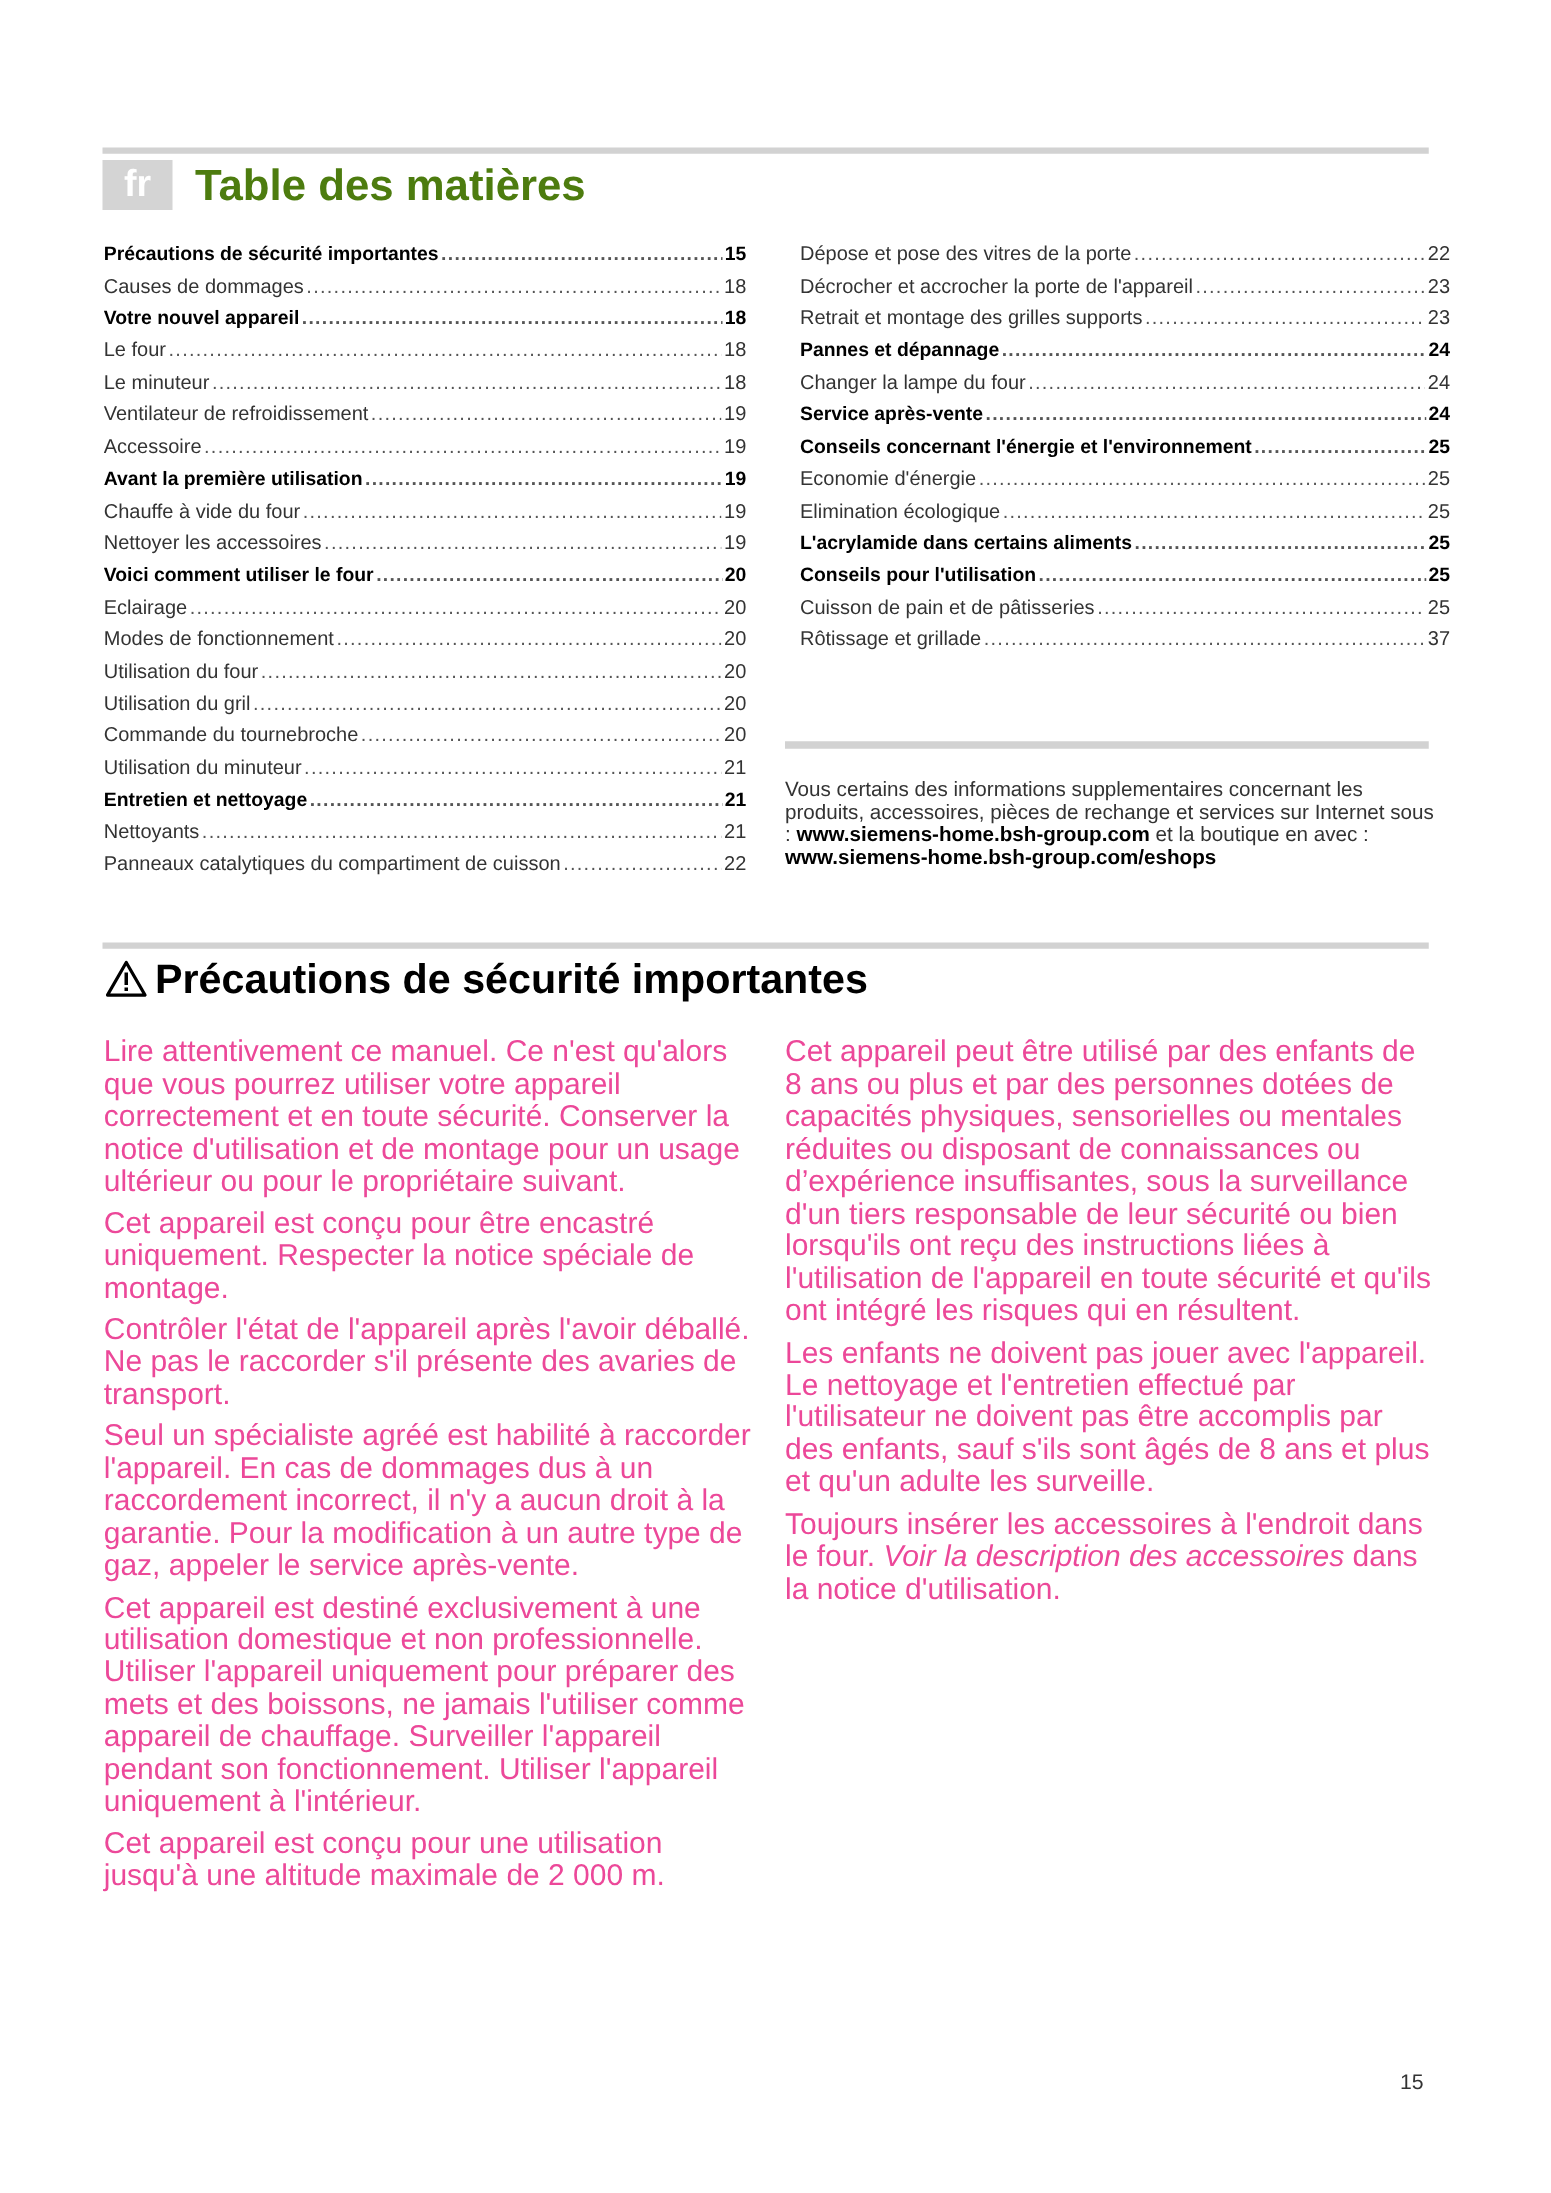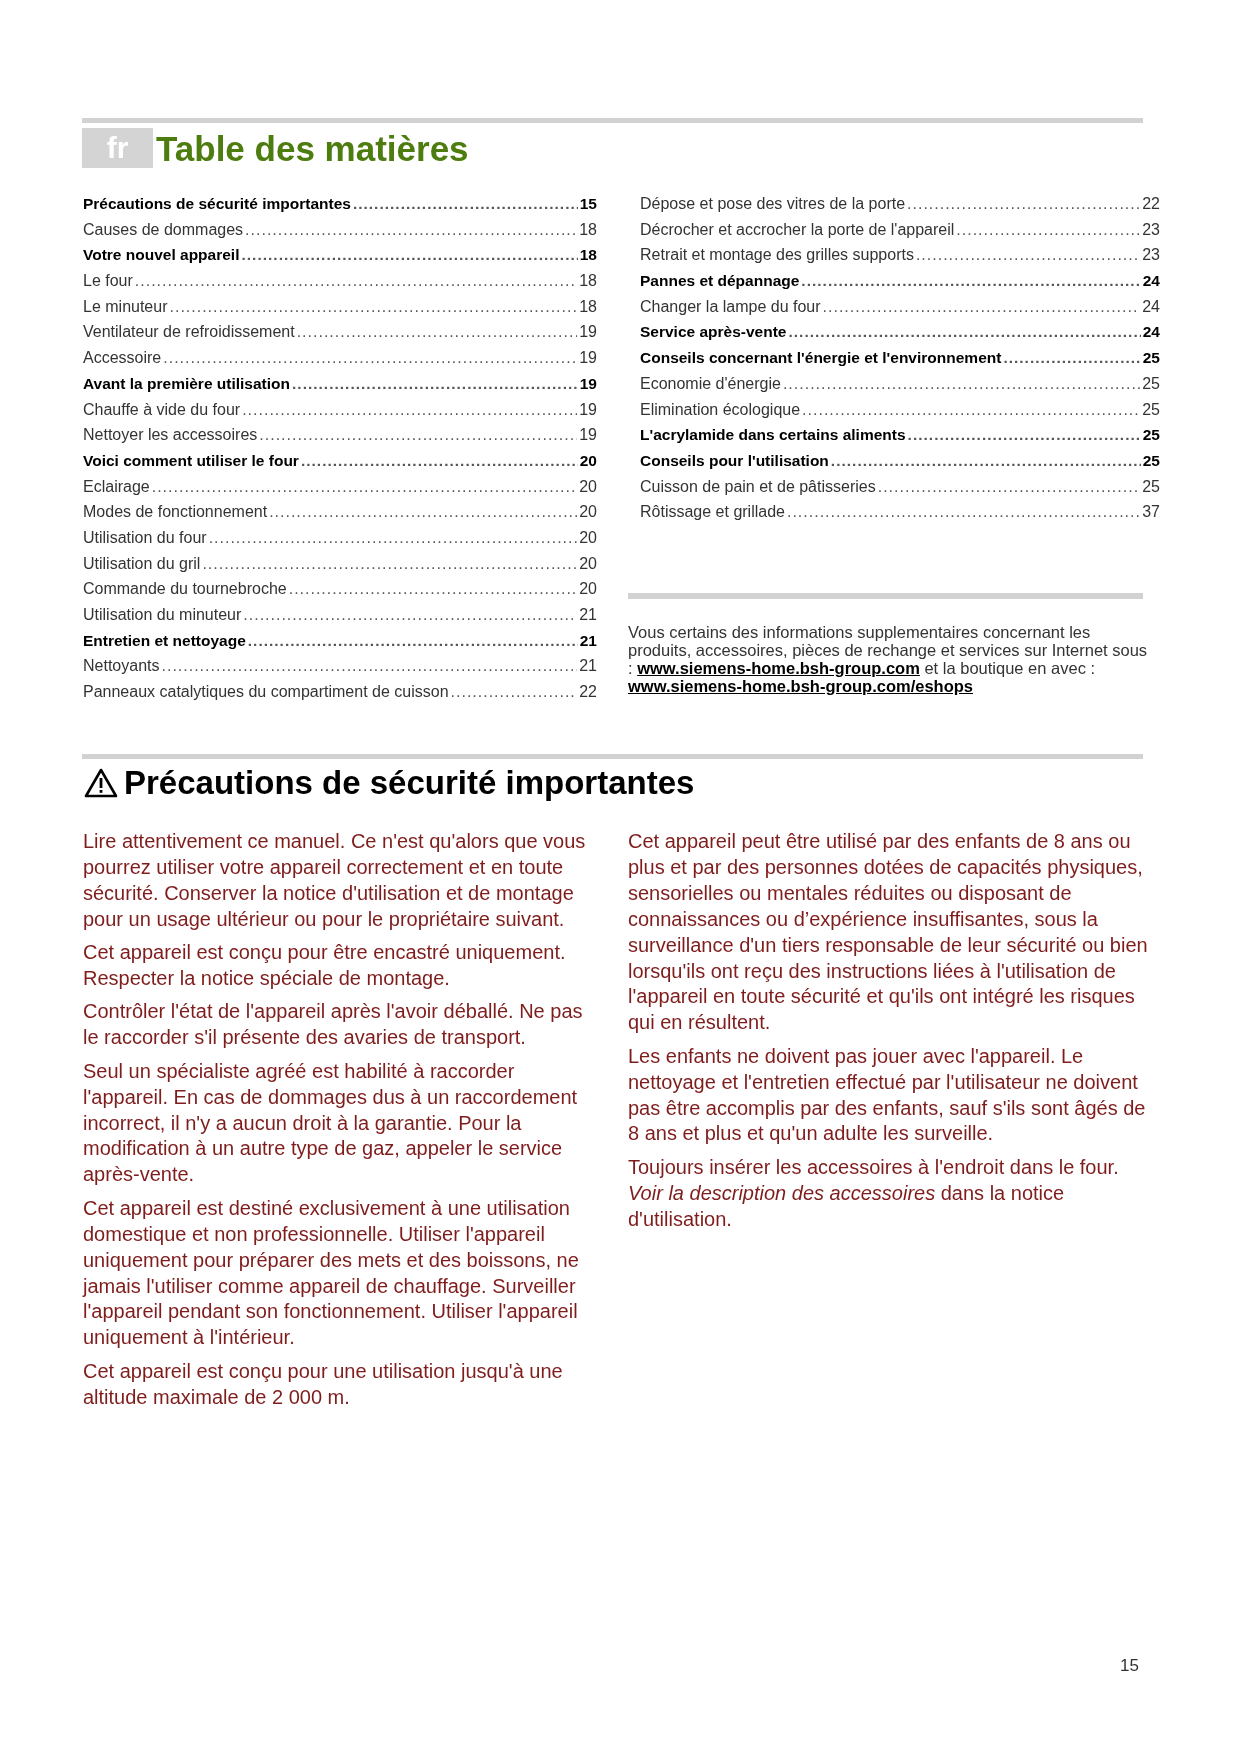--- a/index.html
+++ b/index.html
@@ -1,41 +1,41 @@
 <!DOCTYPE html>
 <html><head>
 <meta charset="utf-8">
 <style>
   html, body { margin: 0; padding: 0; background: #ffffff; }
   body { width: 1241px; height: 1754px; position: relative; overflow: hidden;
          font-family: "Liberation Sans", sans-serif; color: #1a1a1a; }
   .rule { position: absolute; background: #d2d2d2; }
-  .lang-box { position: absolute; left: 82px; top: 128px; width: 71px; height: 40px;
+  .lang-box { position: absolute; left: 82px; top: 128px; width: 56px; height: 40px;
               background: #d4d4d4; color: #ffffff; font-weight: bold; font-size: 30px;
               line-height: 40px; text-align: center; }
   .title { position: absolute; left: 155px; top: 126px; font-size: 35px; font-weight: bold;
            color: #4d7c0f; line-height: 44px; margin: 1px; }
   .toc { position: absolute; top: 195px; width: 520px; }
   .toc-left { left: 83px; width: 514px; }
   .toc-right { left: 640px; width: 520px; text-align: right; }
   .toc-row { display: flex; align-items: baseline; height: 25.7px; font-size: 16px;
              color: #333; white-space: nowrap; overflow: hidden; }
   .toc-row.bold { font-weight: bold; color: #000; font-size: 15.5px; }
   .toc-label { flex: 0 0 auto; }
   .toc-dots { flex: 1 1 auto; overflow: hidden; margin: 0 2px; letter-spacing: 1px; color: #555; }
   .toc-dots::before { content: "................................................................................................................................................................................"; }
   .toc-page { flex: 0 0 auto; }
   .info { position: absolute; left: 628px; top: 623px; width: 520px; font-size: 16.5px;
           line-height: 18px; color: #333; }
-  .info b { color: #000; text-decoration: underline; }
+  .info b { color: #000; }
   .h2 { position: absolute; left: 84px; top: 760px; font-size: 33px; font-weight: bold;
         color: #000; margin: 0; display: flex; align-items: center; line-height: 46px; }
   .h2 svg { margin-right: 6px; }
-  .col { position: absolute; top: 829px; width: 520px; font-size: 20px; line-height: 25.9px;
-         color: #7f1d1d; }
+  .col { position: absolute; top: 829px; width: 520px; font-size: 24px; line-height: 25.9px;
+         color: #ec4899; }
   .col-left { left: 83px; }
   .col-right { left: 628px; }
   .col p { margin: 0 0 7.5px 0; }
   .col i { font-style: italic; }
   .page-num { position: absolute; left: 1120px; top: 1656px; font-size: 17px; color: #333; }
 </style>
 </head>
 <body>
 
 <div class="rule" style="left:82px; top:118px; width:1061px; height:5px;"></div>

